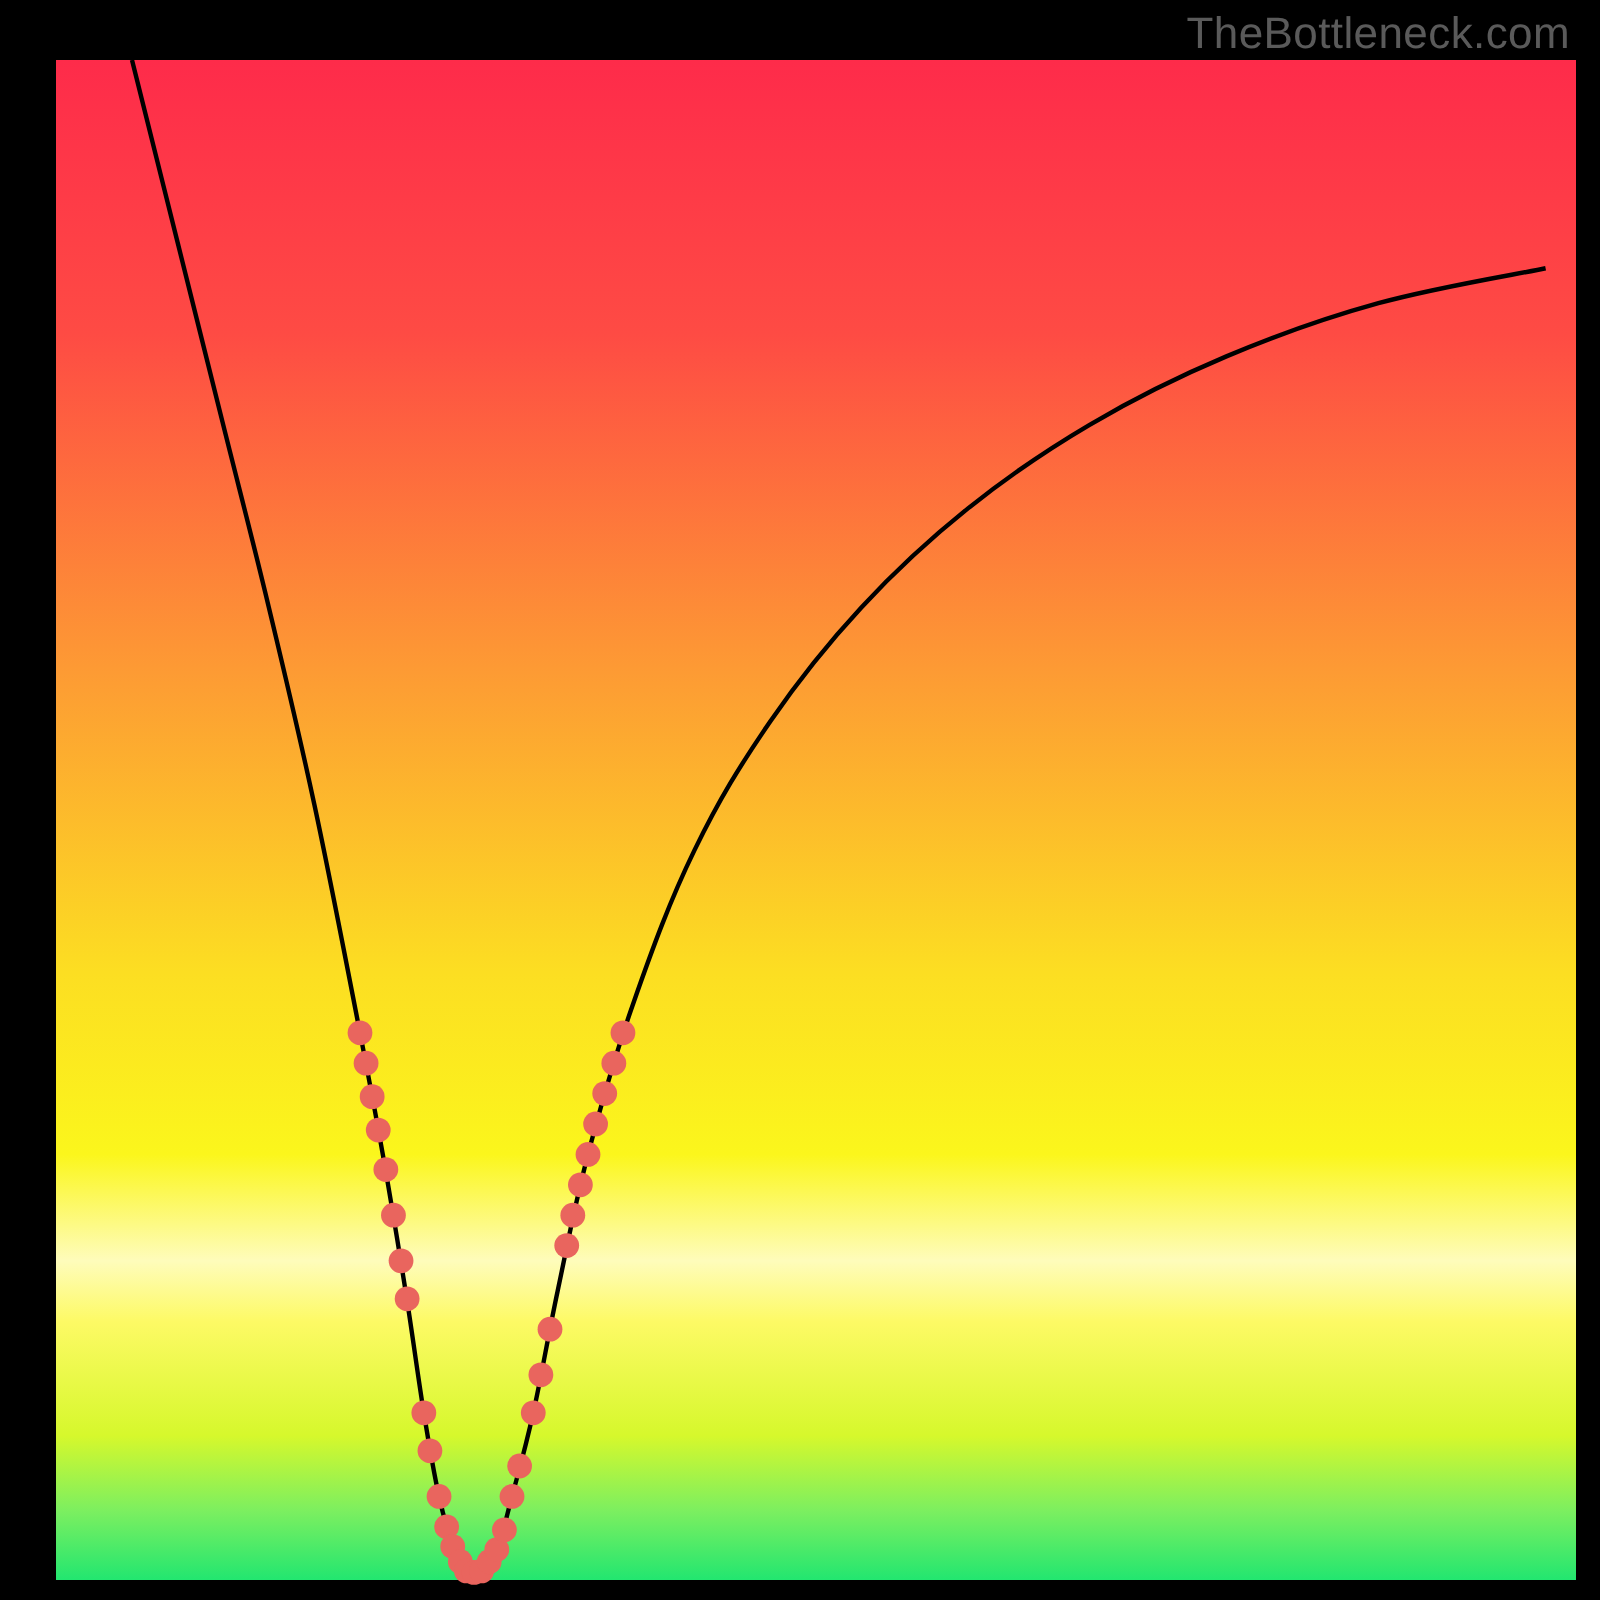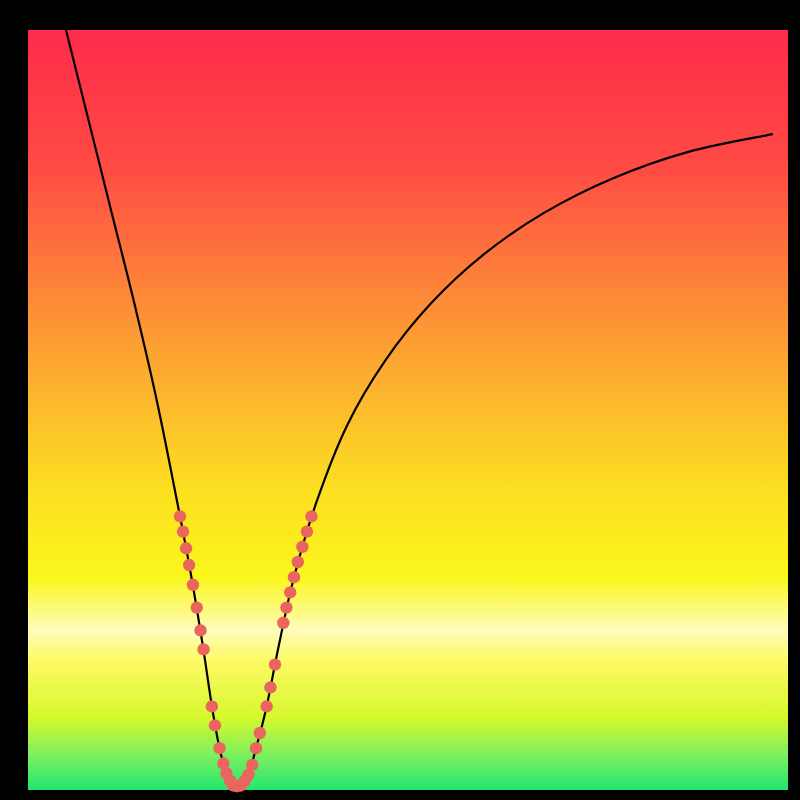--- a/index.html
+++ b/index.html
@@ -76,13 +76,14 @@
         <ellipse cx="33.6" cy="78" rx="0.8157894736842105" ry="0.8157894736842105" fill="#e9655e"></ellipse>
         <ellipse cx="34" cy="76" rx="0.8157894736842105" ry="0.8157894736842105" fill="#e9655e"></ellipse>
         <ellipse cx="34.5" cy="74" rx="0.8157894736842105" ry="0.8157894736842105" fill="#e9655e"></ellipse>
         <ellipse cx="35" cy="72" rx="0.8157894736842105" ry="0.8157894736842105" fill="#e9655e"></ellipse>
         <ellipse cx="35.5" cy="70" rx="0.8157894736842105" ry="0.8157894736842105" fill="#e9655e"></ellipse>
         <ellipse cx="36.1" cy="68" rx="0.8157894736842105" ry="0.8157894736842105" fill="#e9655e"></ellipse>
         <ellipse cx="36.7" cy="66" rx="0.8157894736842105" ry="0.8157894736842105" fill="#e9655e"></ellipse>
         <ellipse cx="37.3" cy="64" rx="0.8157894736842105" ry="0.8157894736842105" fill="#e9655e"></ellipse>
       </svg>
   </div>
+  <div class="watermark" id="wm" style="right: 15px; top: 4px;">TheBottleneck.com</div>
 </div>
 
 </body></html>

